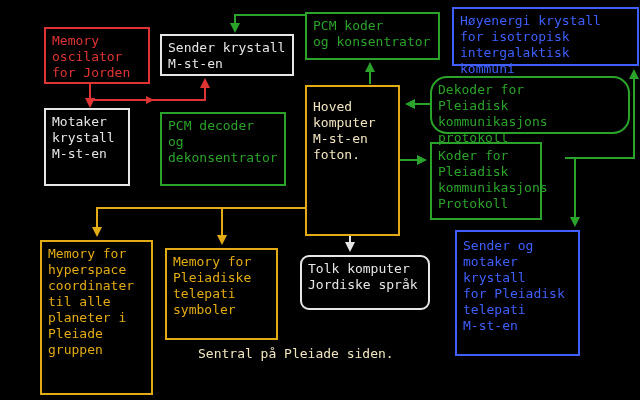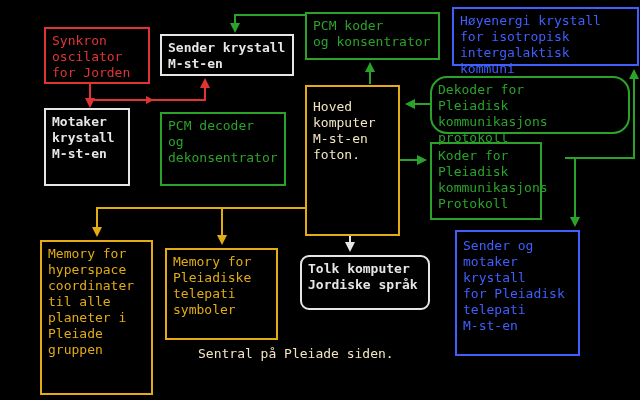--- a/index.html
+++ b/index.html
@@ -11,21 +11,21 @@
   }
   #wires{position:absolute;left:0;top:0;width:640px;height:400px;}
   .box{
     position:absolute;border:2px solid;box-sizing:border-box;
     padding:4px 6px;white-space:pre-line;background:transparent;
   }
   .c-red{border-color:var(--c-red,#e03434);color:var(--c-red,#e03434);}
   .c-green{border-color:var(--c-green,#2ba32b);color:var(--c-green,#2ba32b);}
   .c-blue{border-color:var(--c-blue,#3f5fff);color:var(--c-blue,#3f5fff);}
   .c-yellow{border-color:var(--c-yellow,#e3ac14);color:var(--c-yellow,#e3ac14);}
-  .c-white{border-color:var(--c-white,#e6e6e6);color:var(--c-white,#e6e6e6);font-weight:bold;}
+  .c-white{border-color:var(--c-white,#e6e6e6);color:var(--c-white,#e6e6e6);}
   .c-hoved{border-color:var(--c-yellow,#e3ac14);color:var(--c-cream,#f2e6c2);}
 
   .b-synkron{left:44px;top:27px;width:106px;height:57px;}
   .b-sender{left:160px;top:34px;width:134px;height:42px;}
   .b-pcmkoder{left:305px;top:12px;width:135px;height:48px;}
   .b-hoyenergi{left:452px;top:7px;width:187px;height:59px;}
   .b-motaker{left:44px;top:108px;width:86px;height:78px;}
   .b-pcmdecoder{left:160px;top:112px;width:126px;height:74px;}
   .b-hoved{left:305px;top:85px;width:95px;height:151px;padding-top:12px;}
   .b-dekoder{left:430px;top:76px;width:200px;height:58px;border-radius:17px;}
@@ -78,21 +78,21 @@
     <polyline class="e-green" points="400,160 425,160" marker-end="url(#ar-green)"></polyline>
     <polyline class="e-green" points="565,158 634,158 634,71" marker-end="url(#ar-green)"></polyline>
     <polyline class="e-green" points="575,158 575,225" marker-end="url(#ar-green)"></polyline>
 
     <polyline class="e-yellow" points="305,208 97,208 97,235" marker-end="url(#ar-yellow)"></polyline>
     <polyline class="e-yellow" points="222,208 222,243" marker-end="url(#ar-yellow)"></polyline>
 
     <polyline class="e-white" points="350,236 350,250" marker-end="url(#ar-white)"></polyline>
   </svg>
 
-  <div class="box b-synkron c-red">Synkron
+  <div class="box b-synkron c-red">Memory
 oscilator
 for Jorden</div>
 
   <div class="box b-sender c-white">Sender krystall
 M-st-en</div>
 
   <div class="box b-hoyenergi c-blue">Høyenergi krystall
 for isotropisk
 intergalaktisk kommuni</div>
 

